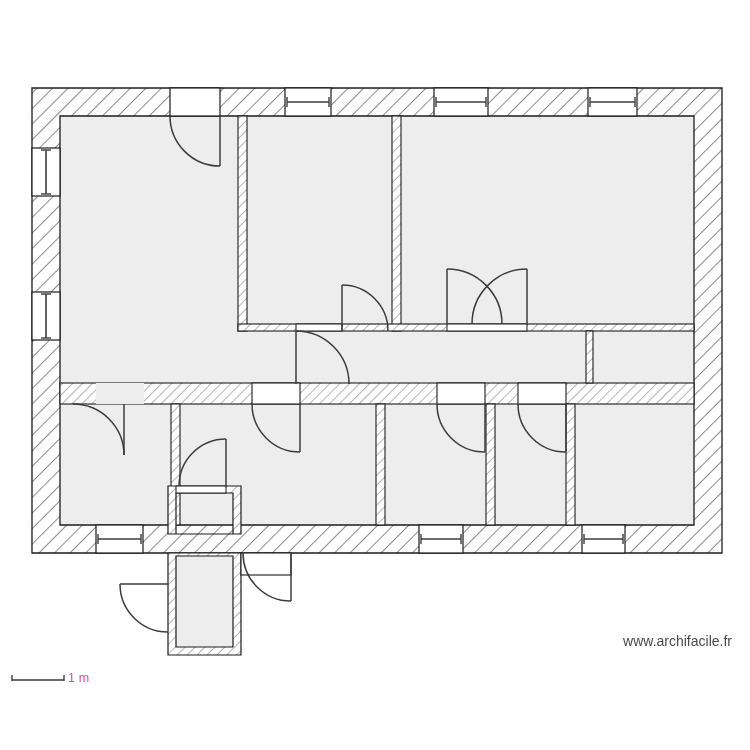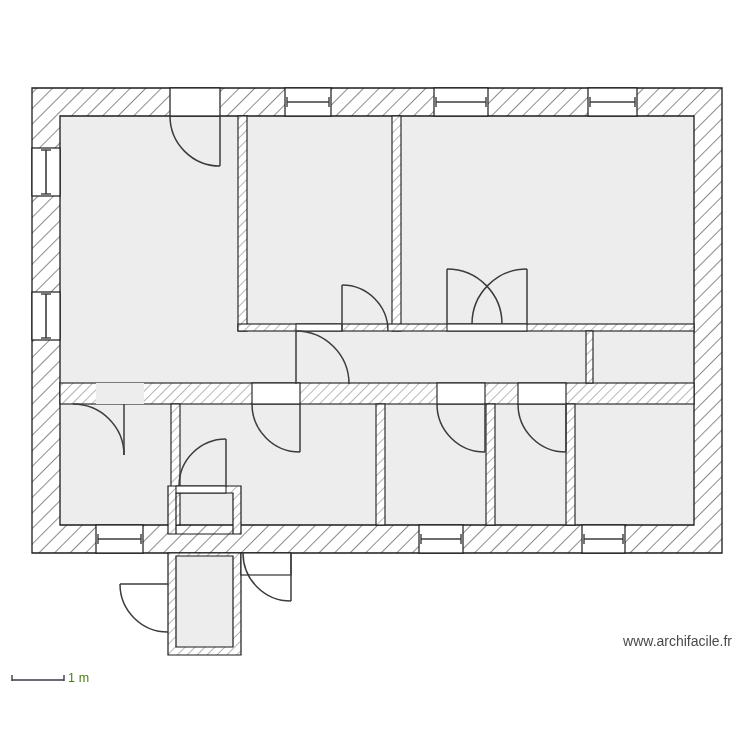--- a/index.html
+++ b/index.html
@@ -23,21 +23,21 @@
     top: 0;
     width: 750px;
     height: 750px;
     display: block;
   }
   .scale-label {
     position: absolute;
     left: 68px;
     top: 671px;
     font-size: 12.5px;
-    color: #4d7c0f;
+    color: #ec4899;
     letter-spacing: 0.2px;
     white-space: nowrap;
   }
   .watermark {
     position: absolute;
     right: 18px;
     top: 633px;
     font-size: 14px;
     color: #4a4a4a;
     white-space: nowrap;

